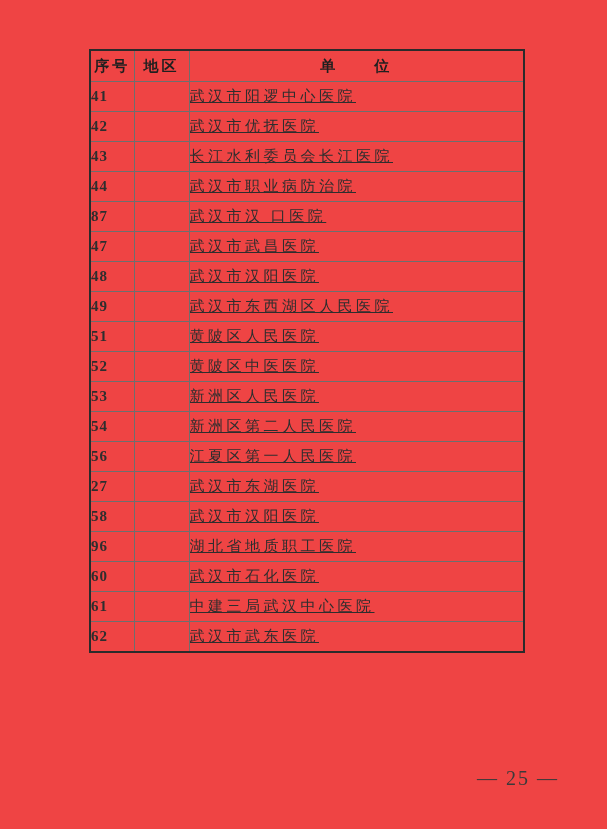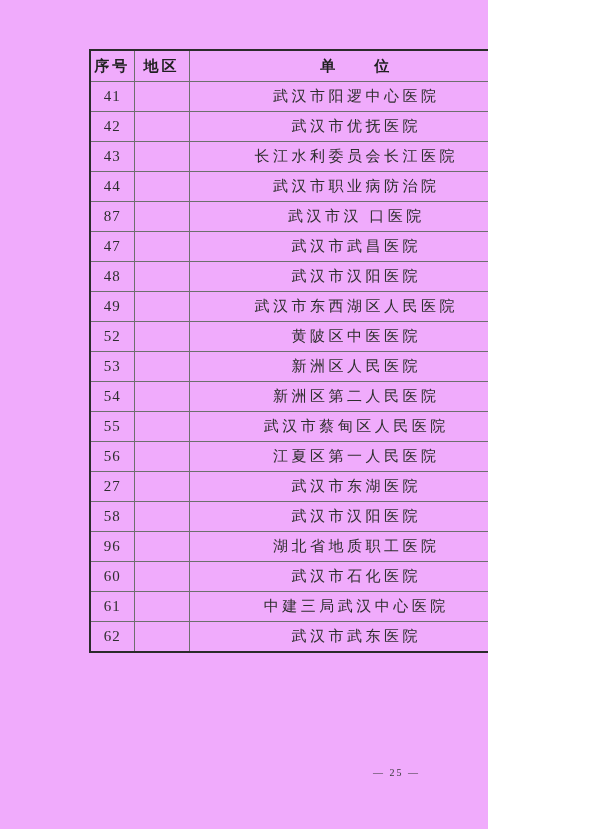--- a/index.html
+++ b/index.html
@@ -3,23 +3,23 @@
 <meta charset="utf-8">
 <style>
   html, body {
     margin: 0;
     padding: 0;
     background: #ffffff;
     font-family: "Liberation Serif", "DejaVu Serif", serif;
   }
   .page {
     position: relative;
-    width: 488px;
+    width: 607px;
     height: 829px;
-    background: #f0abfc;
+    background: #ef4444;
     overflow: hidden;
   }
   table.hospital-table {
     position: absolute;
     left: 89px;
     top: 49px;
     width: 434px;
     border-collapse: collapse;
     table-layout: fixed;
     border: 2px solid #2b2b2b;
@@ -43,37 +43,39 @@
     color: #1f1f1f;
     letter-spacing: 3px;
     text-align: center;
   }
   table.hospital-table td {
     height: 29px;
     font-size: 15px;
     color: #2e2e2e;
   }
   td.cell-serial {
-    text-align: center;
+    text-align: left;
     letter-spacing: 1px;
     font-size: 15px;
+    font-weight: bold;
   }
   td.cell-region {
     text-align: center;
   }
   td.cell-unit {
-    text-align: center;
+    text-align: left;
     padding-left: 12px;
     letter-spacing: 3.5px;
+    text-decoration: underline;
   }
   .page-number {
     position: absolute;
     top: 767px;
-    right: 68px;
-    font-size: 10px;
+    right: 48px;
+    font-size: 20px;
     color: #3a3a3a;
     letter-spacing: 2px;
   }
 </style>
 </head>
 <body>
 
 <div class="page">
 
   <table class="hospital-table">
@@ -124,38 +126,38 @@
           <td class="cell-serial">48</td>
           <td class="cell-region"></td>
           <td class="cell-unit">武汉市汉阳医院</td>
         </tr>
         <tr>
           <td class="cell-serial">49</td>
           <td class="cell-region"></td>
           <td class="cell-unit">武汉市东西湖区人民医院</td>
         </tr>
         <tr>
+          <td class="cell-serial">51</td>
+          <td class="cell-region"></td>
+          <td class="cell-unit">黄陂区人民医院</td>
+        </tr>
+        <tr>
           <td class="cell-serial">52</td>
           <td class="cell-region"></td>
           <td class="cell-unit">黄陂区中医医院</td>
         </tr>
         <tr>
           <td class="cell-serial">53</td>
           <td class="cell-region"></td>
           <td class="cell-unit">新洲区人民医院</td>
         </tr>
         <tr>
           <td class="cell-serial">54</td>
           <td class="cell-region"></td>
           <td class="cell-unit">新洲区第二人民医院</td>
-        </tr>
-        <tr>
-          <td class="cell-serial">55</td>
-          <td class="cell-region"></td>
-          <td class="cell-unit">武汉市蔡甸区人民医院</td>
         </tr>
         <tr>
           <td class="cell-serial">56</td>
           <td class="cell-region"></td>
           <td class="cell-unit">江夏区第一人民医院</td>
         </tr>
         <tr>
           <td class="cell-serial">27</td>
           <td class="cell-region"></td>
           <td class="cell-unit">武汉市东湖医院</td>

